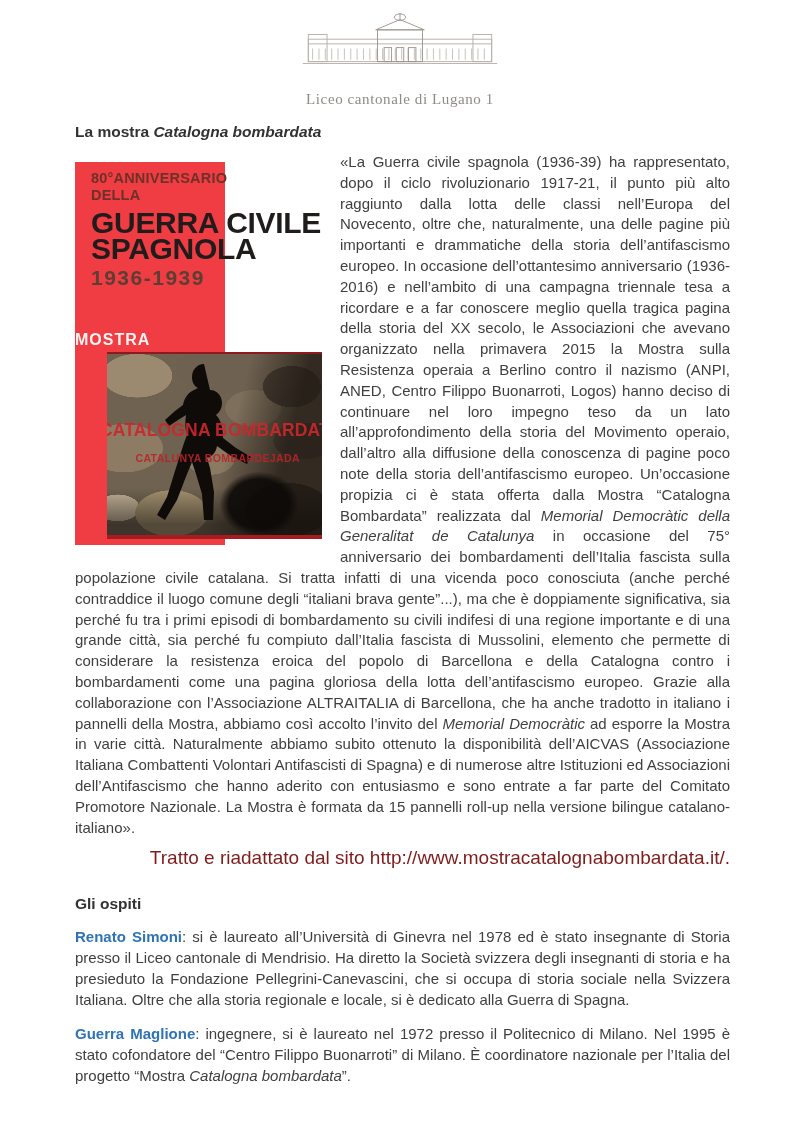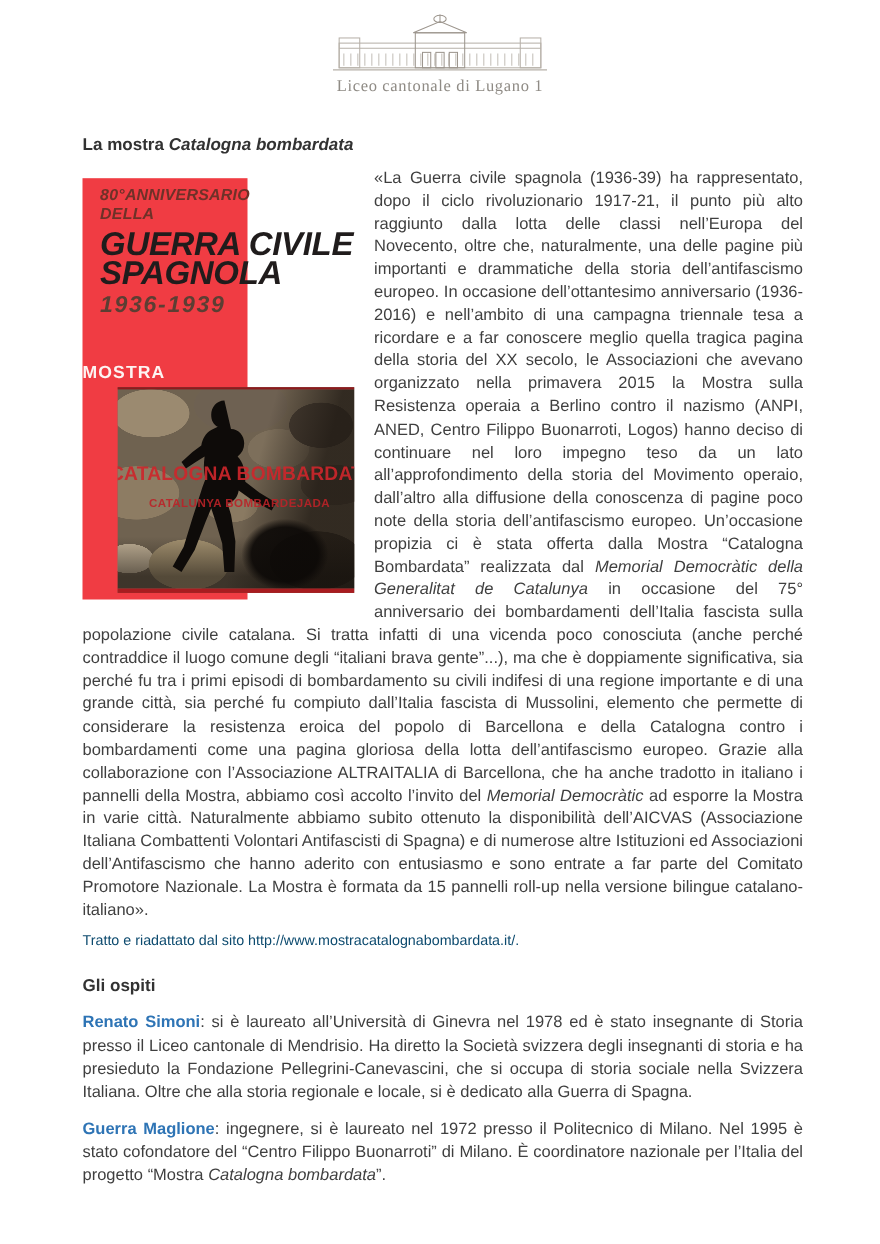--- a/index.html
+++ b/index.html
@@ -6,37 +6,37 @@
   html,body { background:#ffffff; }
   .page {
     width:800px; height:1131px; background:#ffffff; position:relative;
     font-family:"Liberation Sans", sans-serif; color:#3f3f3f; overflow:hidden;
   }
   
   .hdr { text-align:center; padding-top:13px; height:92px; }
   .hdr-logo { display:block; margin:0 auto; }
   .hdr-caption {
     font-family:"Liberation Serif", serif; color:#8f8b85;
-    font-size:15px; letter-spacing:.6px; margin-top:0;
+    font-size:15px; letter-spacing:.6px; margin-top:20px;
   }
   
   .content { padding:0 70px 0 75px; }
   .doc-title { margin-top:31px; font-size:15.5px; font-weight:bold; color:#323232; }
   .doc-title .it { font-style:italic; }
   
   .main-par {
     margin-top:11px; font-size:15px; line-height:20.8px;
     text-align:justify; color:#3f3f3f;
   }
   .it { font-style:italic; }
   .poster {
     float:left; width:247px; height:385px; margin:10px 18px 4px 0; position:relative;
   }
   .poster-red { position:absolute; left:0; top:0; width:150px; height:383px; background:#f03c43; }
-  .poster-txt { position:absolute; left:16px; top:8px; white-space:nowrap;font-style:italic; }
+  .poster-txt { position:absolute; left:16px; top:8px; white-space:nowrap; }
   .p-small { font-size:14.5px; font-weight:bold; color:#6e3128; letter-spacing:.2px; line-height:17px; }
   .p-big   { font-size:30px; font-weight:800; color:#201c1c; letter-spacing:-.3px; line-height:26px; }
   .p-big-wrap { margin-top:6px; }
   .p-years { font-size:21px; font-weight:bold; color:#5c3e33; letter-spacing:1.5px; margin-top:6px; }
   .p-mostra {
     position:absolute; left:0; top:168px; width:150px; padding-right:10px;
     color:#fdf4f2; font-size:16px; font-weight:800; letter-spacing:1px;
   }
   .poster-photo {
     position:absolute; left:32px; top:190px; width:215px; height:187px; overflow:hidden;
@@ -64,21 +64,21 @@
   .ov-title {
     position:absolute; left:-7px; top:66px; width:228px;
     color:#cc272c; font-size:18px; font-weight:800; letter-spacing:.2px;
     white-space:nowrap; transform:scaleX(.97); transform-origin:left; opacity:.92;
   }
   .ov-sub {
     position:absolute; right:22px; top:94px;
     color:#bb2328; font-size:10.5px; font-weight:800; letter-spacing:.4px; opacity:.9;
   }
   
-  .attribution { margin-top:9px; text-align:left; font-size:13px; color:#0c4a6e; }
+  .attribution { margin-top:9px; text-align:right; font-size:19px; color:#7f1d1d; }
   
   .guests-h { margin-top:26px; font-size:15.5px; font-weight:bold; color:#323232; }
   .guest-par { margin-top:13px; font-size:15px; line-height:21px; text-align:justify; }
   .guest-name { font-weight:bold; color:#2e74b5; }
   .clear { clear:both; }
 </style>
 </head>
 <body>
 
 <div class="page">

